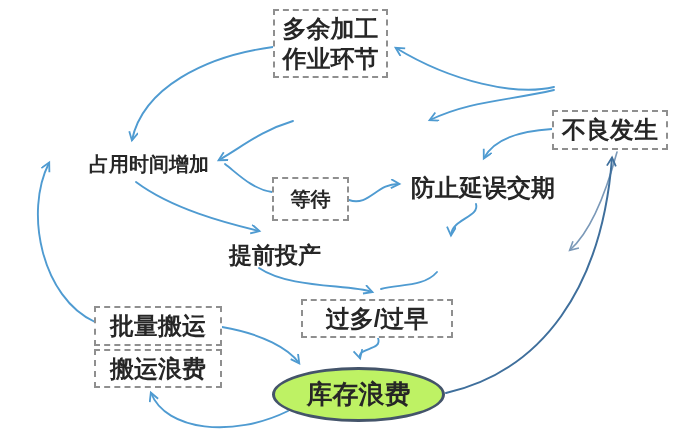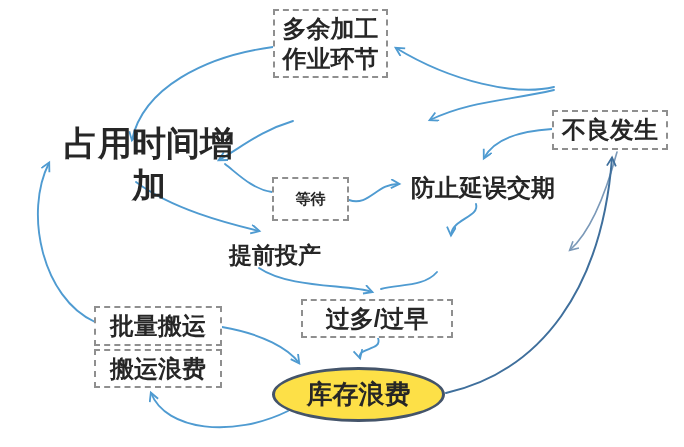--- a/index.html
+++ b/index.html
@@ -10,21 +10,21 @@
   }
   #edges{position:absolute;left:0;top:0;z-index:1;}
   .node{
     position:absolute;z-index:2;display:flex;align-items:center;justify-content:center;
     color:#262626;font-weight:700;text-align:center;box-sizing:border-box;
     white-space:pre-line;line-height:1.25;
   }
   .dashed-box{border:2px dashed #8f8f8f;background:#fff;}
   .plain-label{background:transparent;}
   .ellipse{
-    border:3px solid #44546a;border-radius:50%;background:#fde047;
+    border:3px solid #44546a;border-radius:50%;background:#bef264;
   }
 </style>
 </head>
 <body>
 
 <div id="stage">
 
   <svg id="edges" width="684" height="447" viewBox="0 0 684 447">
     <defs>
       <marker id="ah-blue" markerWidth="14" markerHeight="14" refX="9.5" refY="5" orient="auto" markerUnits="userSpaceOnUse">
@@ -58,23 +58,23 @@
     </g>
   </svg>
 
   <div class="node dashed-box" style="left:273px;top:9px;width:115px;height:69px;font-size:24px;">多余加工
 作业环节</div>
 
 
   <div class="node dashed-box" style="left:552px;top:110px;width:116px;height:40px;font-size:24px;">不良发生</div>
 
 
-  <div class="node plain-label" style="left:58px;top:147px;width:182px;height:34px;font-size:34px;">占用时间增加</div>
+  <div class="node plain-label" style="left:58px;top:147px;width:182px;height:34px;font-size:20px;">占用时间增加</div>
 
-  <div class="node dashed-box" style="left:272px;top:177px;width:77px;height:44px;font-size:15px;">等待</div>
+  <div class="node dashed-box" style="left:272px;top:177px;width:77px;height:44px;font-size:20px;">等待</div>
 
   <div class="node plain-label" style="left:405px;top:173px;width:156px;height:30px;font-size:24px;">防止延误交期</div>
 
   <div class="node plain-label" style="left:225px;top:241px;width:100px;height:28px;font-size:23px;">提前投产</div>
 
 
   <div class="node dashed-box" style="left:301px;top:299px;width:152px;height:39px;font-size:24px;">过多/过早</div>
 
   <div class="node dashed-box" style="left:94px;top:306px;width:128px;height:40px;font-size:24px;">批量搬运</div>
 

